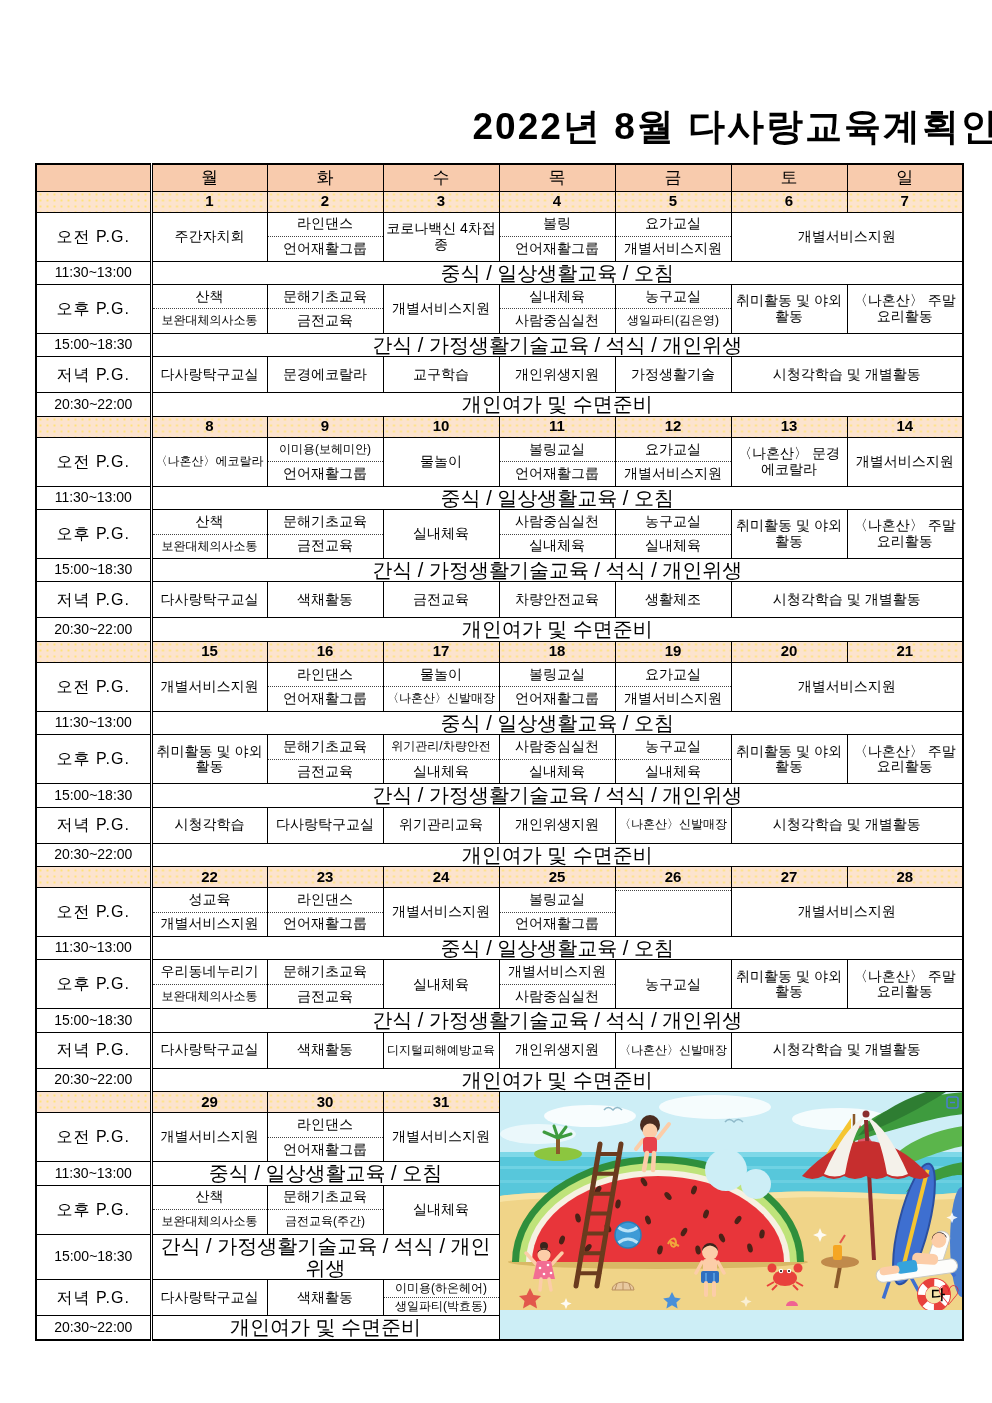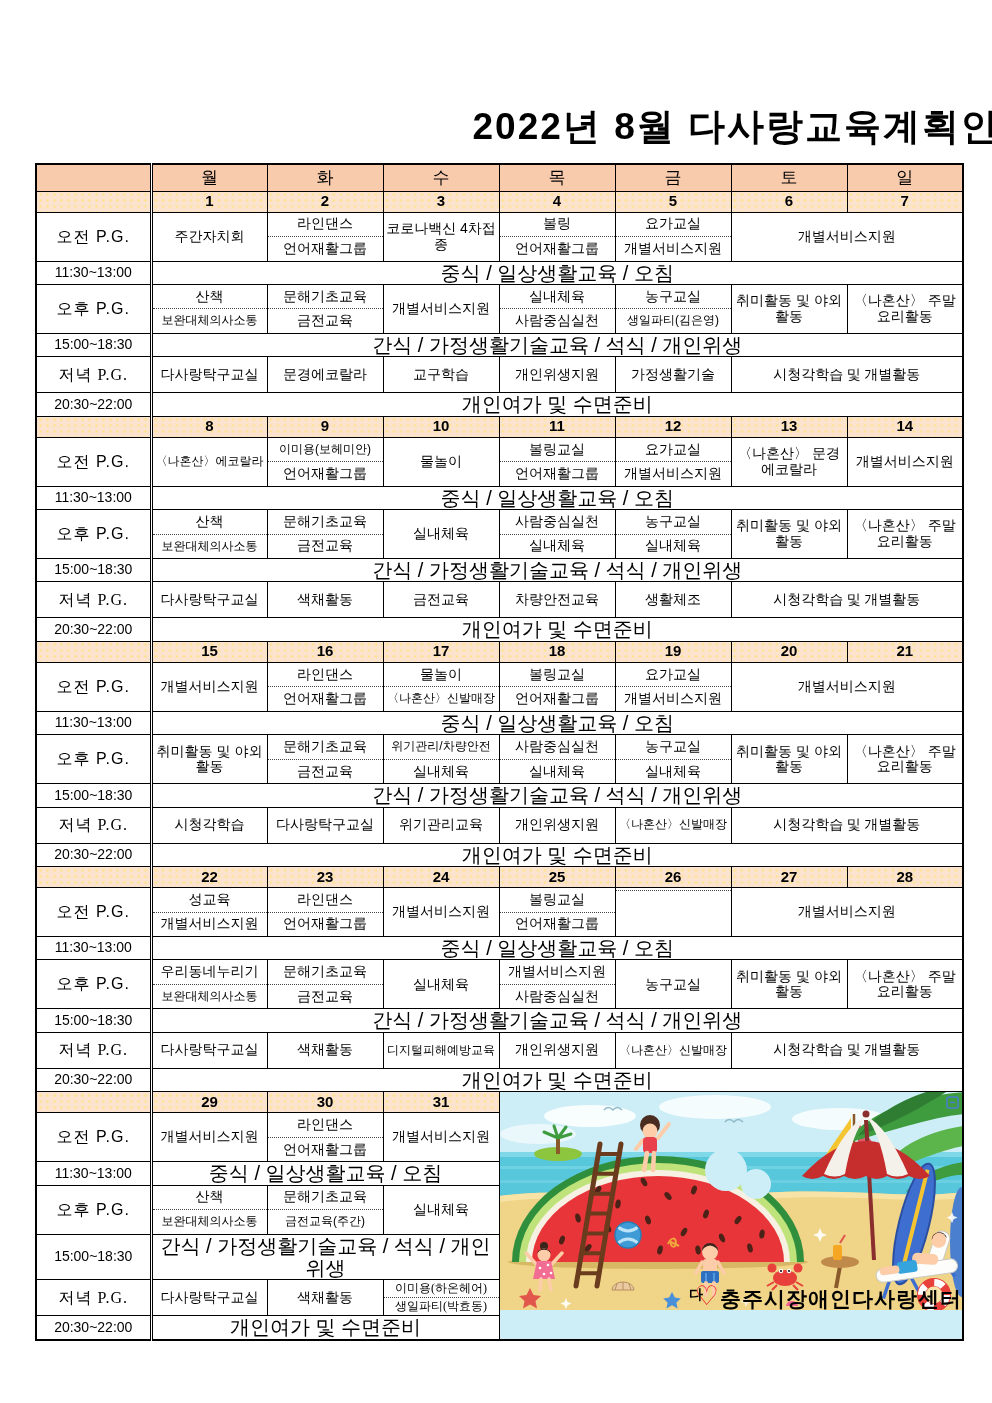--- a/index.html
+++ b/index.html
@@ -32,21 +32,21 @@
   .head-bg{background:var(--header-bg);}
   .date-bg{
     background-color:var(--date-bg);
     background-image:radial-gradient(var(--date-dot) 1px, rgba(0,0,0,0) 1.3px);
     background-size:7px 6px;
   }
   tr.r-head{height:27px;} tr.r-head td{font-size:17px;font-weight:500;}
   tr.r-date{height:21px;} tr.r-date td{font-size:15px;font-weight:600;}
   tr.r-main{height:48px;}
   tr.r-band{height:22px;} tr.r-band td{font-size:20px;}
-  tr.r-eve{height:35px;font-family:Liberation Serif, serif;}
+  tr.r-eve{height:35px;}
   td.timecol{font-size:16px;letter-spacing:1px;}
   tr.r-band td.timecol{font-size:14px;letter-spacing:0;}
   .cellwrap{display:flex;flex-direction:column;justify-content:center;align-items:stretch;}
   tr.r-main .cellwrap{height:48px;} tr.r-eve .cellwrap{height:35px;}
   .half{flex:1;display:flex;align-items:center;justify-content:center;padding:0 1px;}
   .half.top{border-bottom:1px dotted #444;}
   .single{flex:1;display:flex;align-items:center;justify-content:center;padding:0 2px;}
   .t14{font-size:14px;} .s1{font-size:12px;} .s2{font-size:11px;margin-top:47px;}
   td.illu-cell{padding:0;vertical-align:top;background:#CDEEF6;}
   td.illu-cell svg{display:block;}
@@ -883,14 +883,13 @@
         <td class="dbl" colspan="3">개인여가 및 수면준비</td>
       </tr>
     </tbody>
 </table>
 
 <div class="footer">
   <span class="logo">
     <span class="heart">♡</span>
     <span class="ch">다</span>
   </span>
-  <span>충주시장애인다사랑센터</span>
 </div>
 
 </body></html>

